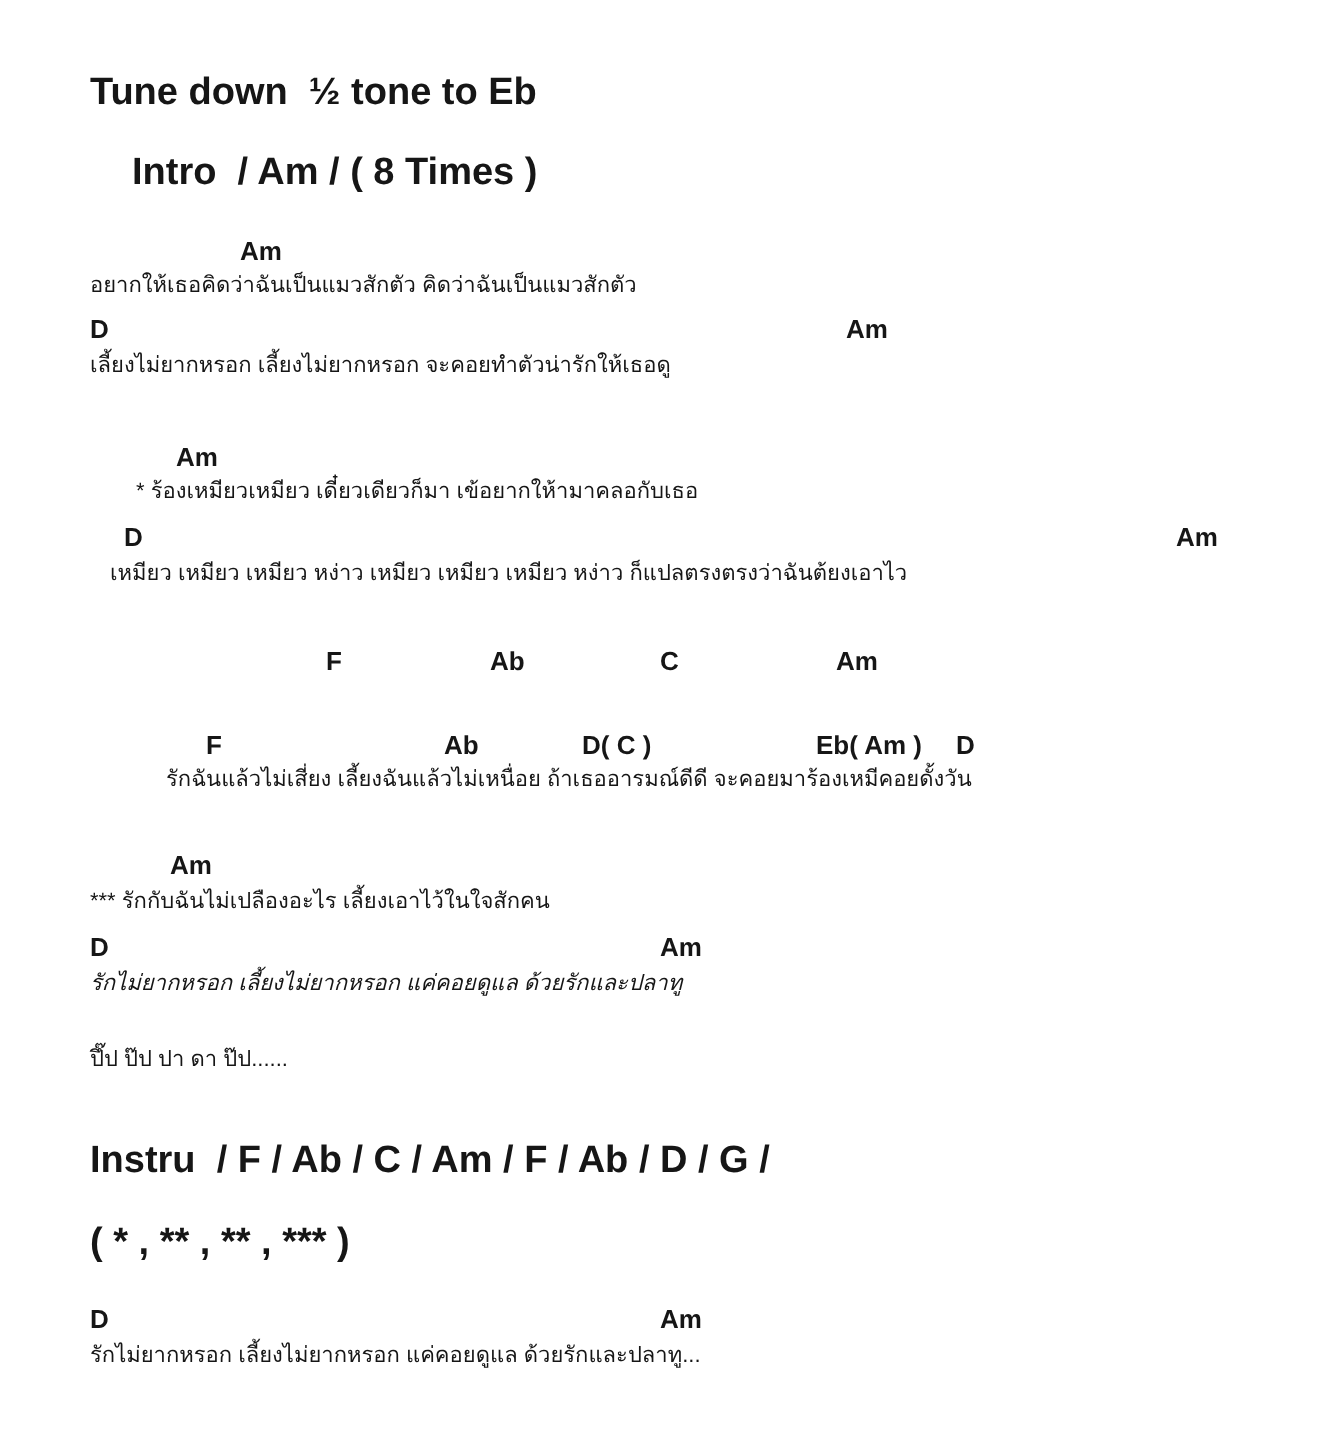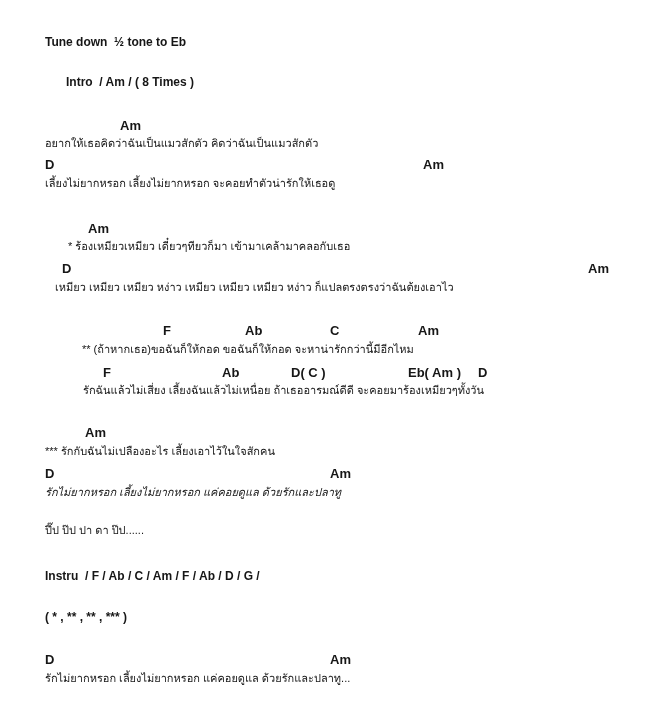--- a/index.html
+++ b/index.html
@@ -16,21 +16,21 @@
     color: #161616;
     overflow: hidden;
   }
   .line {
     position: absolute;
     white-space: pre;
     line-height: 1.15;
   }
   .line.heading {
     font-weight: bold;
-    font-size: 12px;
+    font-size: 19px;
   }
   .line.chords {
     left: 0;
     width: 100%;
     height: 16px;
     font-weight: bold;
     font-size: 13px;
   }
   .line.chords .chord {
     position: absolute;
@@ -45,27 +45,26 @@
 <body>
 
 <div class="sheet" style="background: rgb(255, 255, 255); color: rgb(22, 22, 22);">
     <div class="line heading" style="top: 36px; left: 45px;"><span>Tune down  ½ tone to Eb</span></div>
     <div class="line heading" style="top: 76px; left: 45px; padding-left: 21px;"><span>Intro  / Am / ( 8 Times )</span></div>
     <div class="line chords" style="top: 119px;"><span class="chord" style="left: 120px;">Am</span></div>
     <div class="line lyric" style="top: 137px; left: 45px;"><span>อยากให้เธอคิดว่าฉันเป็นแมวสักตัว คิดว่าฉันเป็นแมวสักตัว</span></div>
     <div class="line chords" style="top: 158px;"><span class="chord" style="left: 45px;">D</span><span class="chord" style="left: 423px;">Am</span></div>
     <div class="line lyric" style="top: 177px; left: 45px;"><span>เลี้ยงไม่ยากหรอก เลี้ยงไม่ยากหรอก จะคอยทำตัวน่ารักให้เธอดู</span></div>
     <div class="line chords" style="top: 222px;"><span class="chord" style="left: 88px;">Am</span></div>
-    <div class="line lyric" style="top: 240px; left: 68px;"><span>* ร้องเหมียวเหมียว เดี๋ยวๆทียวก็มา เข้ามาเคล้ามาคลอกับเธอ</span></div>
+    <div class="line lyric" style="top: 240px; left: 68px;"><span>* ร้องเหมียวเหมียว เดี๋ยวเดียวก็มา เข้อยากให้ามาคลอกับเธอ</span></div>
     <div class="line chords" style="top: 262px;"><span class="chord" style="left: 62px;">D</span><span class="chord" style="left: 588px;">Am</span></div>
     <div class="line lyric" style="top: 281px; left: 55px;"><span>เหมียว เหมียว เหมียว หง่าว เหมียว เหมียว เหมียว หง่าว ก็แปลตรงตรงว่าฉันต้ยงเอาไว</span></div>
     <div class="line chords" style="top: 324px;"><span class="chord" style="left: 163px;">F</span><span class="chord" style="left: 245px;">Ab</span><span class="chord" style="left: 330px;">C</span><span class="chord" style="left: 418px;">Am</span></div>
-    <div class="line lyric" style="top: 343px; left: 82px;"><span>** (ถ้าหากเธอ)ขอฉันก็ให้กอด ขอฉันก็ให้กอด จะหาน่ารักกว่านี้มีอีกไหม</span></div>
     <div class="line chords" style="top: 366px;"><span class="chord" style="left: 103px;">F</span><span class="chord" style="left: 222px;">Ab</span><span class="chord" style="left: 291px;">D( C )</span><span class="chord" style="left: 408px;">Eb( Am )</span><span class="chord" style="left: 478px;">D</span></div>
-    <div class="line lyric" style="top: 384px; left: 83px;"><span>รักฉันแล้วไม่เสี่ยง เลี้ยงฉันแล้วไม่เหนื่อย ถ้าเธออารมณ์ดีดี จะคอยมาร้องเหมียวๆทั้งวัน</span></div>
+    <div class="line lyric" style="top: 384px; left: 83px;"><span>รักฉันแล้วไม่เสี่ยง เลี้ยงฉันแล้วไม่เหนื่อย ถ้าเธออารมณ์ดีดี จะคอยมาร้องเหมีคอยดั้งวัน</span></div>
     <div class="line chords" style="top: 426px;"><span class="chord" style="left: 85px;">Am</span></div>
     <div class="line lyric" style="top: 445px; left: 45px;"><span>*** รักกับฉันไม่เปลืองอะไร เลี้ยงเอาไว้ในใจสักคน</span></div>
     <div class="line chords" style="top: 467px;"><span class="chord" style="left: 45px;">D</span><span class="chord" style="left: 330px;">Am</span></div>
     <div class="line lyric" style="top: 486px; left: 45px; font-style: italic;"><span>รักไม่ยากหรอก เลี้ยงไม่ยากหรอก แค่คอยดูแล ด้วยรักและปลาทู</span></div>
     <div class="line lyric" style="top: 524px; left: 45px;"><span>ปึ๊ป ป๊ป ปา ดา ป๊ป......</span></div>
     <div class="line heading" style="top: 570px; left: 45px;"><span>Instru  / F / Ab / C / Am / F / Ab / D / G /</span></div>
     <div class="line heading" style="top: 611px; left: 45px;"><span>( * , ** , ** , *** )</span></div>
     <div class="line chords" style="top: 653px;"><span class="chord" style="left: 45px;">D</span><span class="chord" style="left: 330px;">Am</span></div>
     <div class="line lyric" style="top: 672px; left: 45px;"><span>รักไม่ยากหรอก เลี้ยงไม่ยากหรอก แค่คอยดูแล ด้วยรักและปลาทู...</span></div>
   </div>

